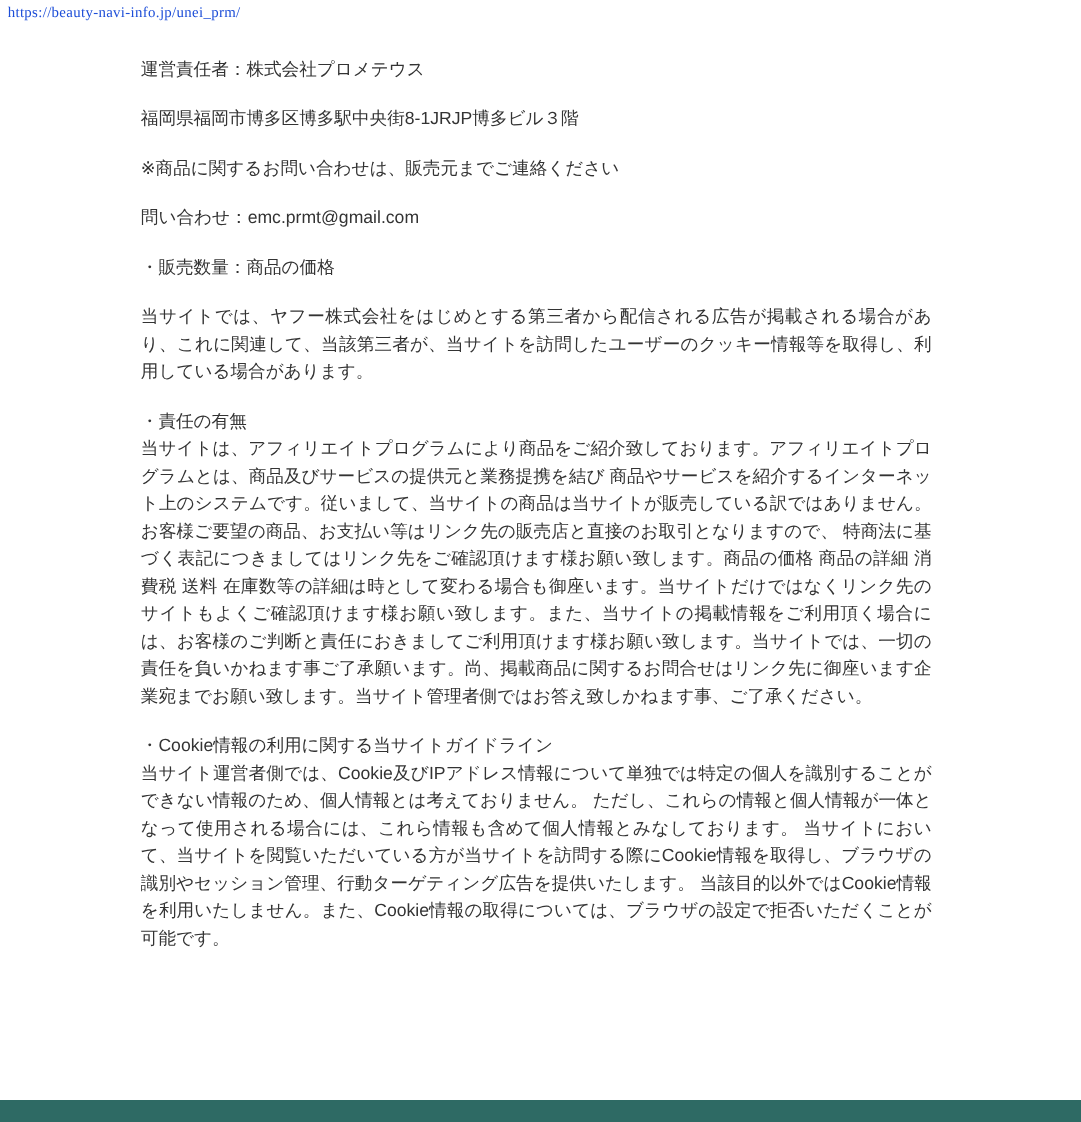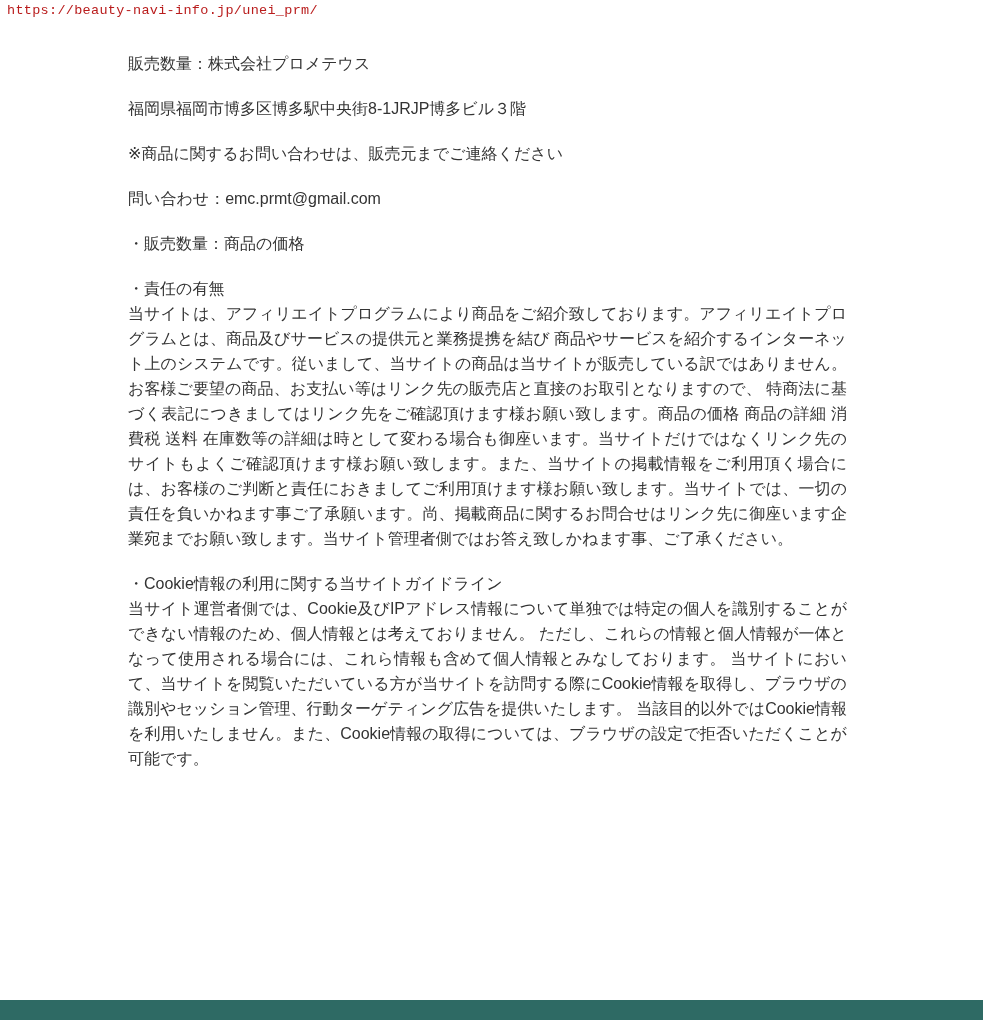--- a/index.html
+++ b/index.html
@@ -13,22 +13,22 @@
     position: relative;
     overflow: hidden;
     font-family: "Liberation Sans", "DejaVu Sans", sans-serif;
   }
   .url-caption {
     position: absolute;
     top: 3px;
     left: 7px;
     font-size: 13.5px;
     letter-spacing: 0.3px;
-    color: #b91c1c;
-    font-family: Liberation Mono, monospace;
+    color: #1d4ed8;
+    font-family: Liberation Serif, serif;
     white-space: nowrap;
   }
   .content {
     position: absolute;
     top: 51px;
     left: 128px;
     width: 719px;
     color: #333333;
     font-size: 16px;
     line-height: 25px;
@@ -47,24 +47,25 @@
     height: 20px;
     background: #2e6a64;
   }
 </style>
 </head>
 <body>
 
 <div class="url-caption">https://beauty-navi-info.jp/unei_prm/</div>
 
 <div class="content" style="color: rgb(51, 51, 51);">
-  <p>販売数量：株式会社プロメテウス</p>
+  <p>運営責任者：株式会社プロメテウス</p>
   <p>福岡県福岡市博多区博多駅中央街8-1JRJP博多ビル３階</p>
   <p>※商品に関するお問い合わせは、販売元までご連絡ください</p>
   <p>問い合わせ：emc.prmt@gmail.com</p>
   <p>・販売数量：商品の価格</p>
+  <p>当サイトでは、ヤフー株式会社をはじめとする第三者から配信される広告が掲載される場合があり、これに関連して、当該第三者が、当サイトを訪問したユーザーのクッキー情報等を取得し、利用している場合があります。</p>
   <p>・責任の有無
 当サイトは、アフィリエイトプログラムにより商品をご紹介致しております。アフィリエイトプログラムとは、商品及びサービスの提供元と業務提携を結び 商品やサービスを紹介するインターネット上のシステムです。従いまして、当サイトの商品は当サイトが販売している訳ではありません。お客様ご要望の商品、お支払い等はリンク先の販売店と直接のお取引となりますので、 特商法に基づく表記につきましてはリンク先をご確認頂けます様お願い致します。商品の価格 商品の詳細 消費税 送料 在庫数等の詳細は時として変わる場合も御座います。当サイトだけではなくリンク先のサイトもよくご確認頂けます様お願い致します。また、当サイトの掲載情報をご利用頂く場合には、お客様のご判断と責任におきましてご利用頂けます様お願い致します。当サイトでは、一切の責任を負いかねます事ご了承願います。尚、掲載商品に関するお問合せはリンク先に御座います企業宛までお願い致します。当サイト管理者側ではお答え致しかねます事、ご了承ください。</p>
   <p>・Cookie情報の利用に関する当サイトガイドライン
 当サイト運営者側では、Cookie及びIPアドレス情報について単独では特定の個人を識別することができない情報のため、個人情報とは考えておりません。 ただし、これらの情報と個人情報が一体となって使用される場合には、これら情報も含めて個人情報とみなしております。 当サイトにおいて、当サイトを閲覧いただいている方が当サイトを訪問する際にCookie情報を取得し、ブラウザの識別やセッション管理、行動ターゲティング広告を提供いたします。 当該目的以外ではCookie情報を利用いたしません。また、Cookie情報の取得については、ブラウザの設定で拒否いただくことが可能です。</p>
 </div>
 
 <div class="footer-bar" style="background: rgb(46, 106, 100);"></div>
 
 </body></html>

